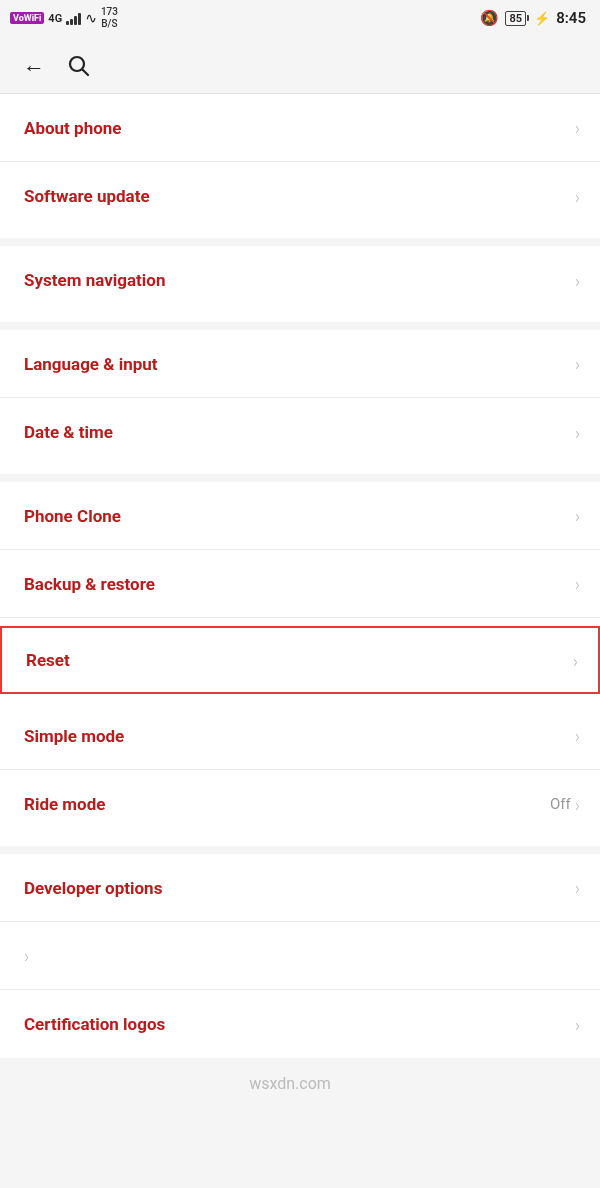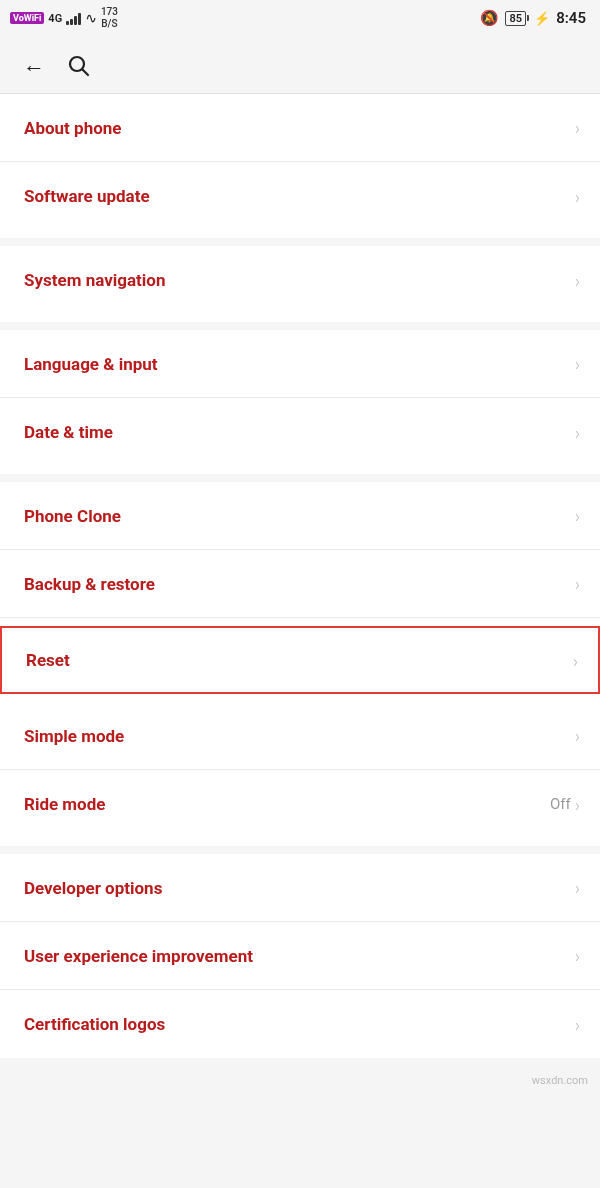--- a/index.html
+++ b/index.html
@@ -173,23 +173,23 @@
     }
 
     
     .group-separator {
       height: 8px;
       background: #f5f5f5;
     }
 
     
     .watermark {
-      text-align: right;
-      padding: 8px 12px 4px 0;
-      font-size: 11px;
+      text-align: center;
+      padding: 8px 20px 4px 0;
+      font-size: 16px;
       color: #bbb;
     }
   </style>
 </head>
 <body>
 
 <div class="status-bar">
   <div class="status-left">
     <span class="vowifi-badge">VoWiFi</span>
     <span style="font-size:11px;font-weight:600;">4G</span>
@@ -317,21 +317,20 @@
   <div class="group-separator"></div>
 
   <div class="settings-group">
     <div class="settings-item">
       <span class="item-label">Developer options</span>
       <div class="item-right">
         <span class="chevron">›</span>
       </div>
     </div>
     <div class="settings-item">
-      <span class="item-label">User experience improvement</span>
       <div class="item-right">
         <span class="chevron">›</span>
       </div>
     </div>
     <div class="settings-item">
       <span class="item-label">Certification logos</span>
       <div class="item-right">
         <span class="chevron">›</span>
       </div>
     </div>

